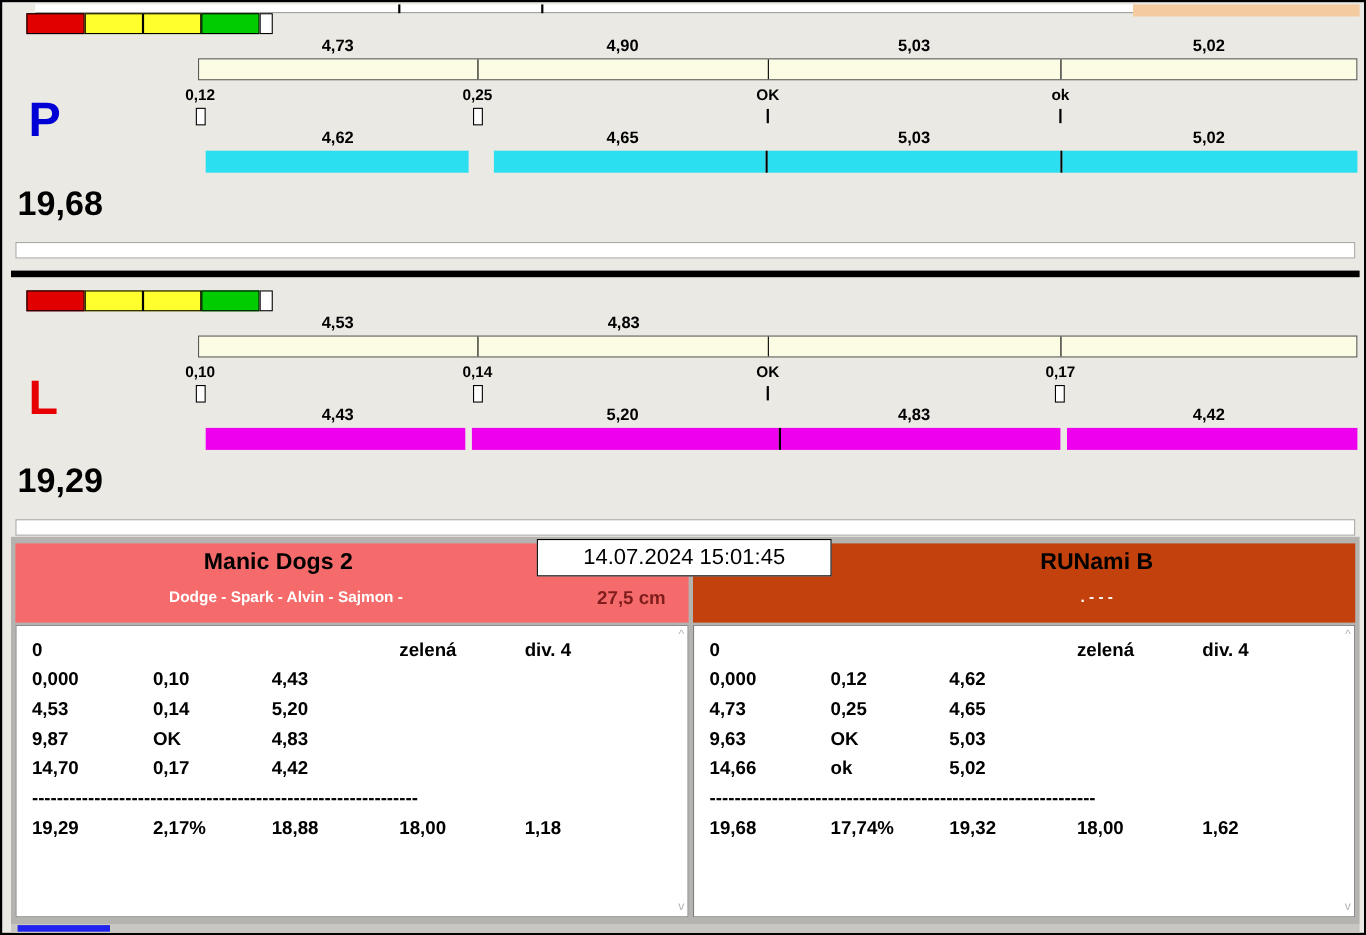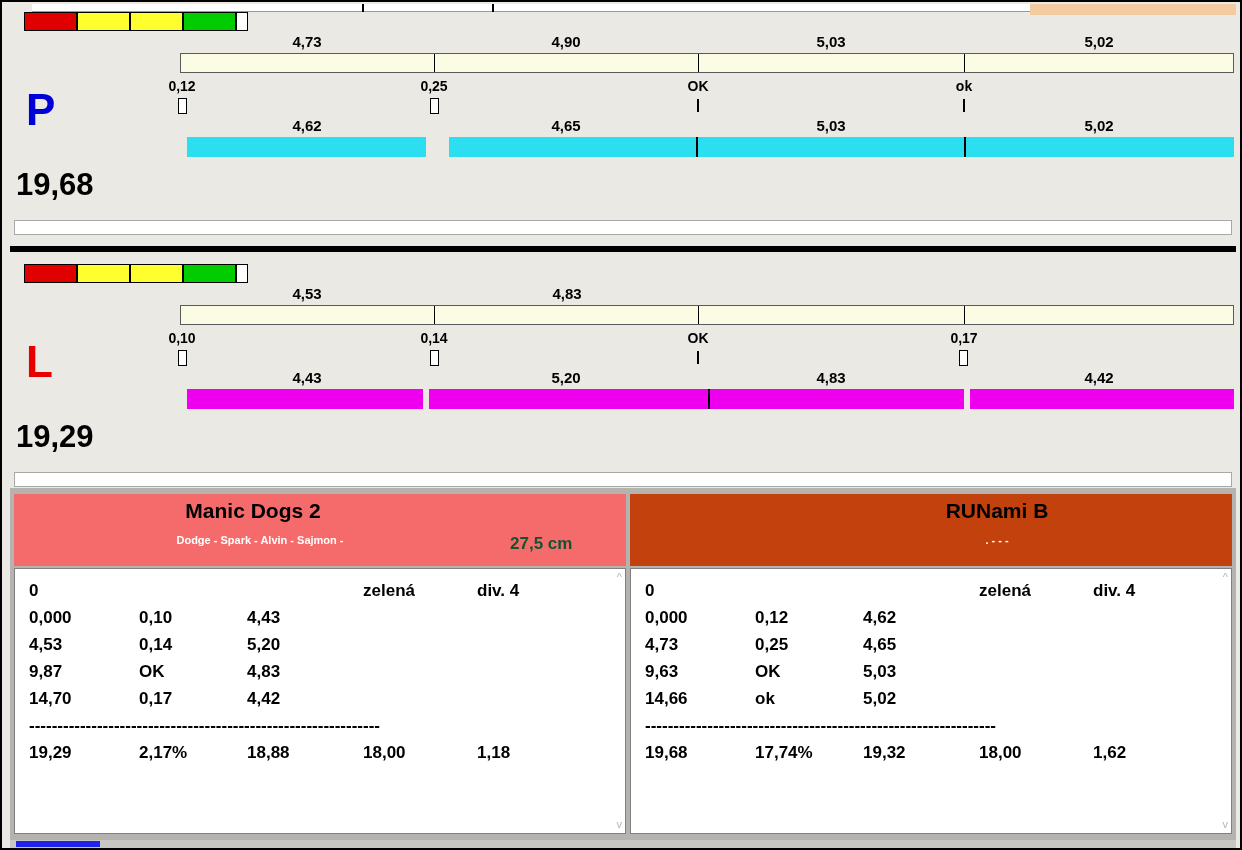--- a/index.html
+++ b/index.html
@@ -58,27 +58,27 @@
   .divider { left:8px; top:244px; width:1226px; height:6px; background:#000; }
 
   
   .bottom { left:8px; top:486px; width:1226px; height:352px; background:#B5B3B0; }
   .hdr { position:absolute; top:6px; height:72px; }
   .hdr-left { left:4px; width:612px; background:#F56B6B; }
   .hdr-right { left:620px; width:602px; background:#c2410c; }
   .team-name { position:absolute; top:5px; font-size:21px; font-weight:bold; color:#000; text-align:center; }
   .team-name.tl { left:0; width:478px; }
   .team-name.tr { left:132px; width:470px; }
-  .team-lineup { position:absolute; top:40px; font-size:11px; font-weight:bold; color:#fff; text-align:center; }
+  .team-lineup { position:absolute; top:40px; font-size:14px; font-weight:bold; color:#fff; text-align:center; }
   .team-lineup.tl { left:0; width:492px; }
   .team-lineup.tr { left:132px; width:470px; }
   .clock { position:absolute; left:478px; top:2px; width:268px; height:34px; background:#fff; border:1px solid #000;
            font-size:20px; color:#000; text-align:center; line-height:32px; }
-  .height-label { position:absolute; left:500px; top:46px; width:128px; text-align:left;
-                  font-size:17px; font-weight:bold; color:#14532d; }
+  .height-label { position:absolute; left:500px; top:46px; width:128px; text-align:center;
+                  font-size:17px; font-weight:bold; color:#7f1d1d; }
 
   .panel { position:absolute; top:80px; height:266px; background:#fff; border:1px solid #808080;
            font-size:17px; font-weight:bold; color:#000; overflow:hidden; }
   .panel-left { left:4px; width:612px; } .panel-right { left:620px; width:602px; }
   .grid { padding:8px 0 0 14px; }
   .row { display:grid; grid-template-columns:110px 108px 116px 114px 1fr; line-height:27px; white-space:nowrap; }
   .sep-row span { grid-column:1 / -1; overflow:hidden; }
   .scroll { position:absolute; right:3px; color:#b4b4b4; font-size:11px; font-weight:normal; line-height:1; cursor:pointer; }
   .scroll.up { top:3px; } .scroll.dn { bottom:3px; }
 
@@ -214,20 +214,21 @@
     <div class="hdr hdr-left">
       <div class="team-name tl">Manic Dogs 2</div>
       <div class="team-lineup tl">Dodge - Spark - Alvin - Sajmon -</div>
     </div>
 
     <div class="hdr hdr-right">
       <div class="team-name tr">RUNami B</div>
       <div class="team-lineup tr">. -  - -</div>
     </div>
 
+    <div class="clock">14.07.2024 15:01:45</div>
     <div class="height-label">27,5 cm</div>
 
     <div class="panel panel-left">
       <div class="grid">
         <div class="row">
           <span>0</span>
           <span></span>
           <span></span>
           <span>zelená</span>
           <span>div. 4</span>

